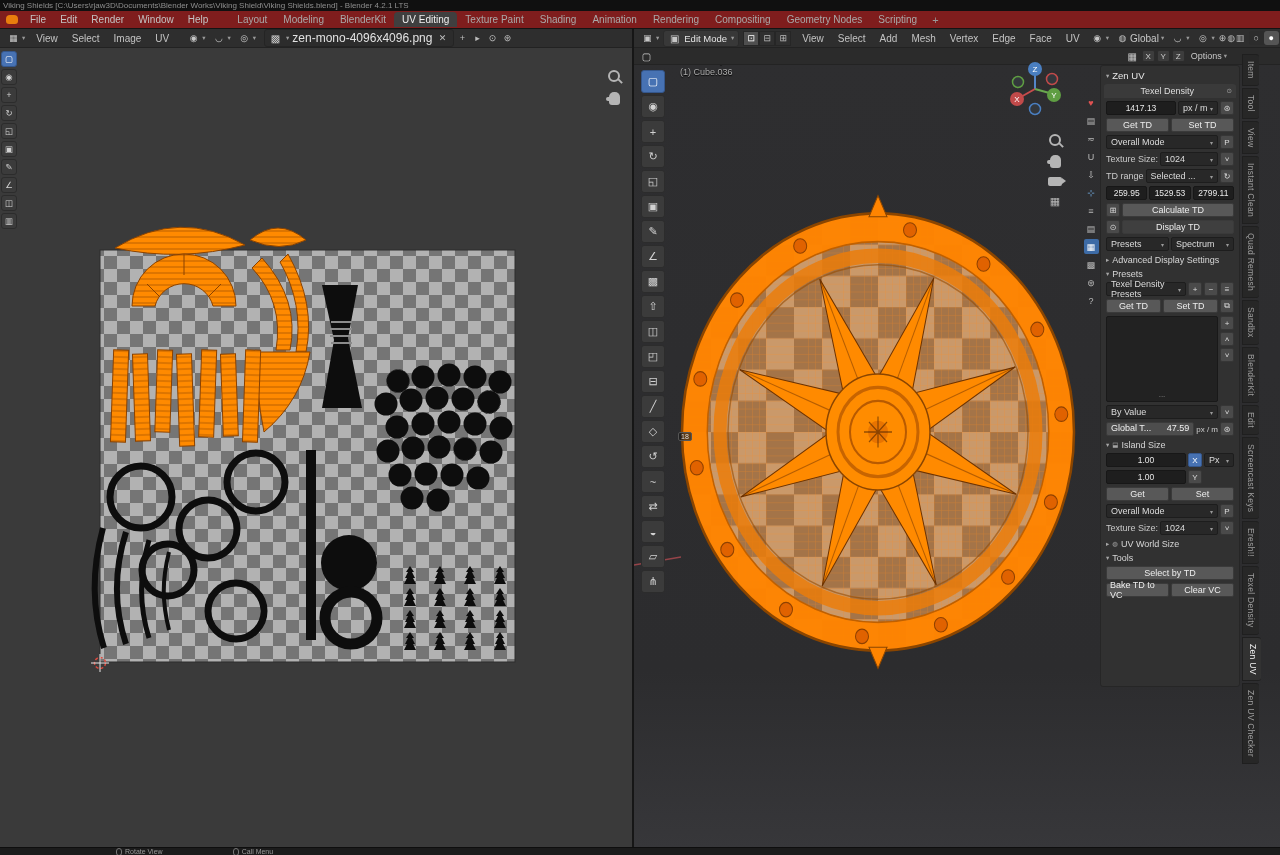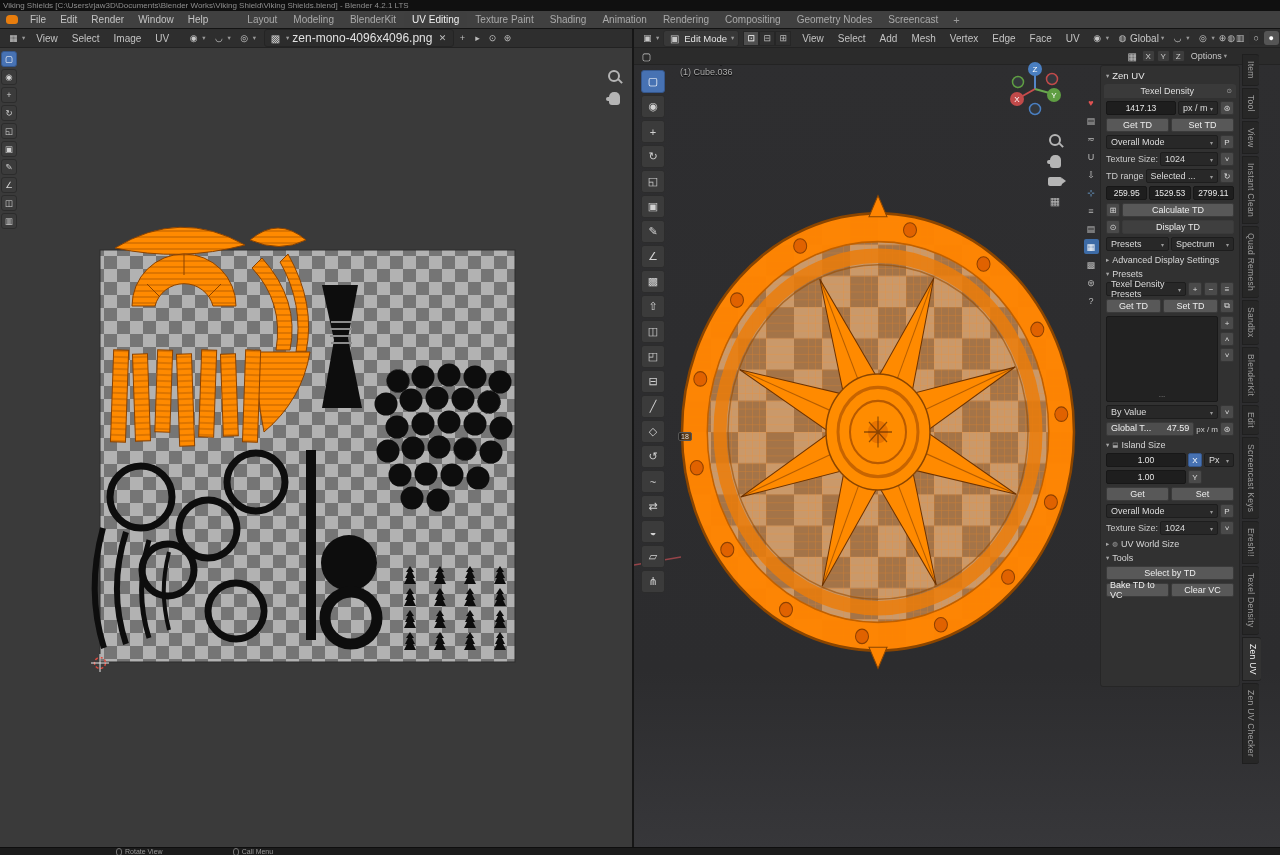--- a/index.html
+++ b/index.html
@@ -1,25 +1,25 @@
 <!DOCTYPE html>
 <html><head>
 <meta charset="utf-8">
 <style>
   *{box-sizing:border-box;margin:0;padding:0}
   html,body{width:1280px;height:855px;overflow:hidden}
   body{background:#232323;font-family:"Liberation Sans",sans-serif;color:#c8c8c8;position:relative}
 
   
   #titlebar{height:11px;background:#101010;color:#8f8f8f;font-size:8px;line-height:11px;padding-left:3px;white-space:nowrap}
-  #menubar{height:18px;background:#404040;display:flex;align-items:center;padding:0 4px;border-bottom:1px solid #141414}
+  #menubar{height:18px;background:#7f1d1d;display:flex;align-items:center;padding:0 4px;border-bottom:1px solid #141414}
   .logo{width:12px;height:9px;background:#e87d0d;border-radius:4px 4px 3px 3px;margin:0 5px 0 2px;flex:none}
   .menus{display:flex}
   .menu-item{font-size:10px;color:#c3c3c3;padding:1px 7px;border-radius:3px;cursor:default}
-  .ws-tabs{display:flex;margin-left:24px}
+  .ws-tabs{display:flex;margin-left:14px}
   .ws-tab{font-size:10px;color:#a9a9a9;padding:2px 8px;border-radius:4px 4px 0 0;cursor:default}
   .ws-tab.active{background:#3f3f3f;color:#f0f0f0}
   .ws-add{font-size:11px;color:#9a9a9a;padding:0 7px}
 
   
   #main{display:flex;height:818px}
   .editor{position:relative}
   #uv-editor{width:632px}
   #viewport{width:648px;border-left:2px solid #161616}
   .ed-header{height:19px;background:#2e2e2e;border-bottom:1px solid #222;display:flex;align-items:center;padding:0 4px;font-size:10px;gap:1px;white-space:nowrap}
@@ -130,21 +130,21 @@
   <span class="ws-tab">Layout</span>
       <span class="ws-tab">Modeling</span>
       <span class="ws-tab">BlenderKit</span>
       <span class="ws-tab active">UV Editing</span>
       <span class="ws-tab">Texture Paint</span>
       <span class="ws-tab">Shading</span>
       <span class="ws-tab">Animation</span>
       <span class="ws-tab">Rendering</span>
       <span class="ws-tab">Compositing</span>
       <span class="ws-tab">Geometry Nodes</span>
-      <span class="ws-tab">Screencast</span>
+      <span class="ws-tab">Scripting</span>
     </div>
   <span class="ws-add">+</span>
 </div>
 
 <div id="main">
 
   <div class="editor" id="uv-editor">
     <div class="ed-header">
       <span class="hbtn">
         <span class="icon">▦</span>

